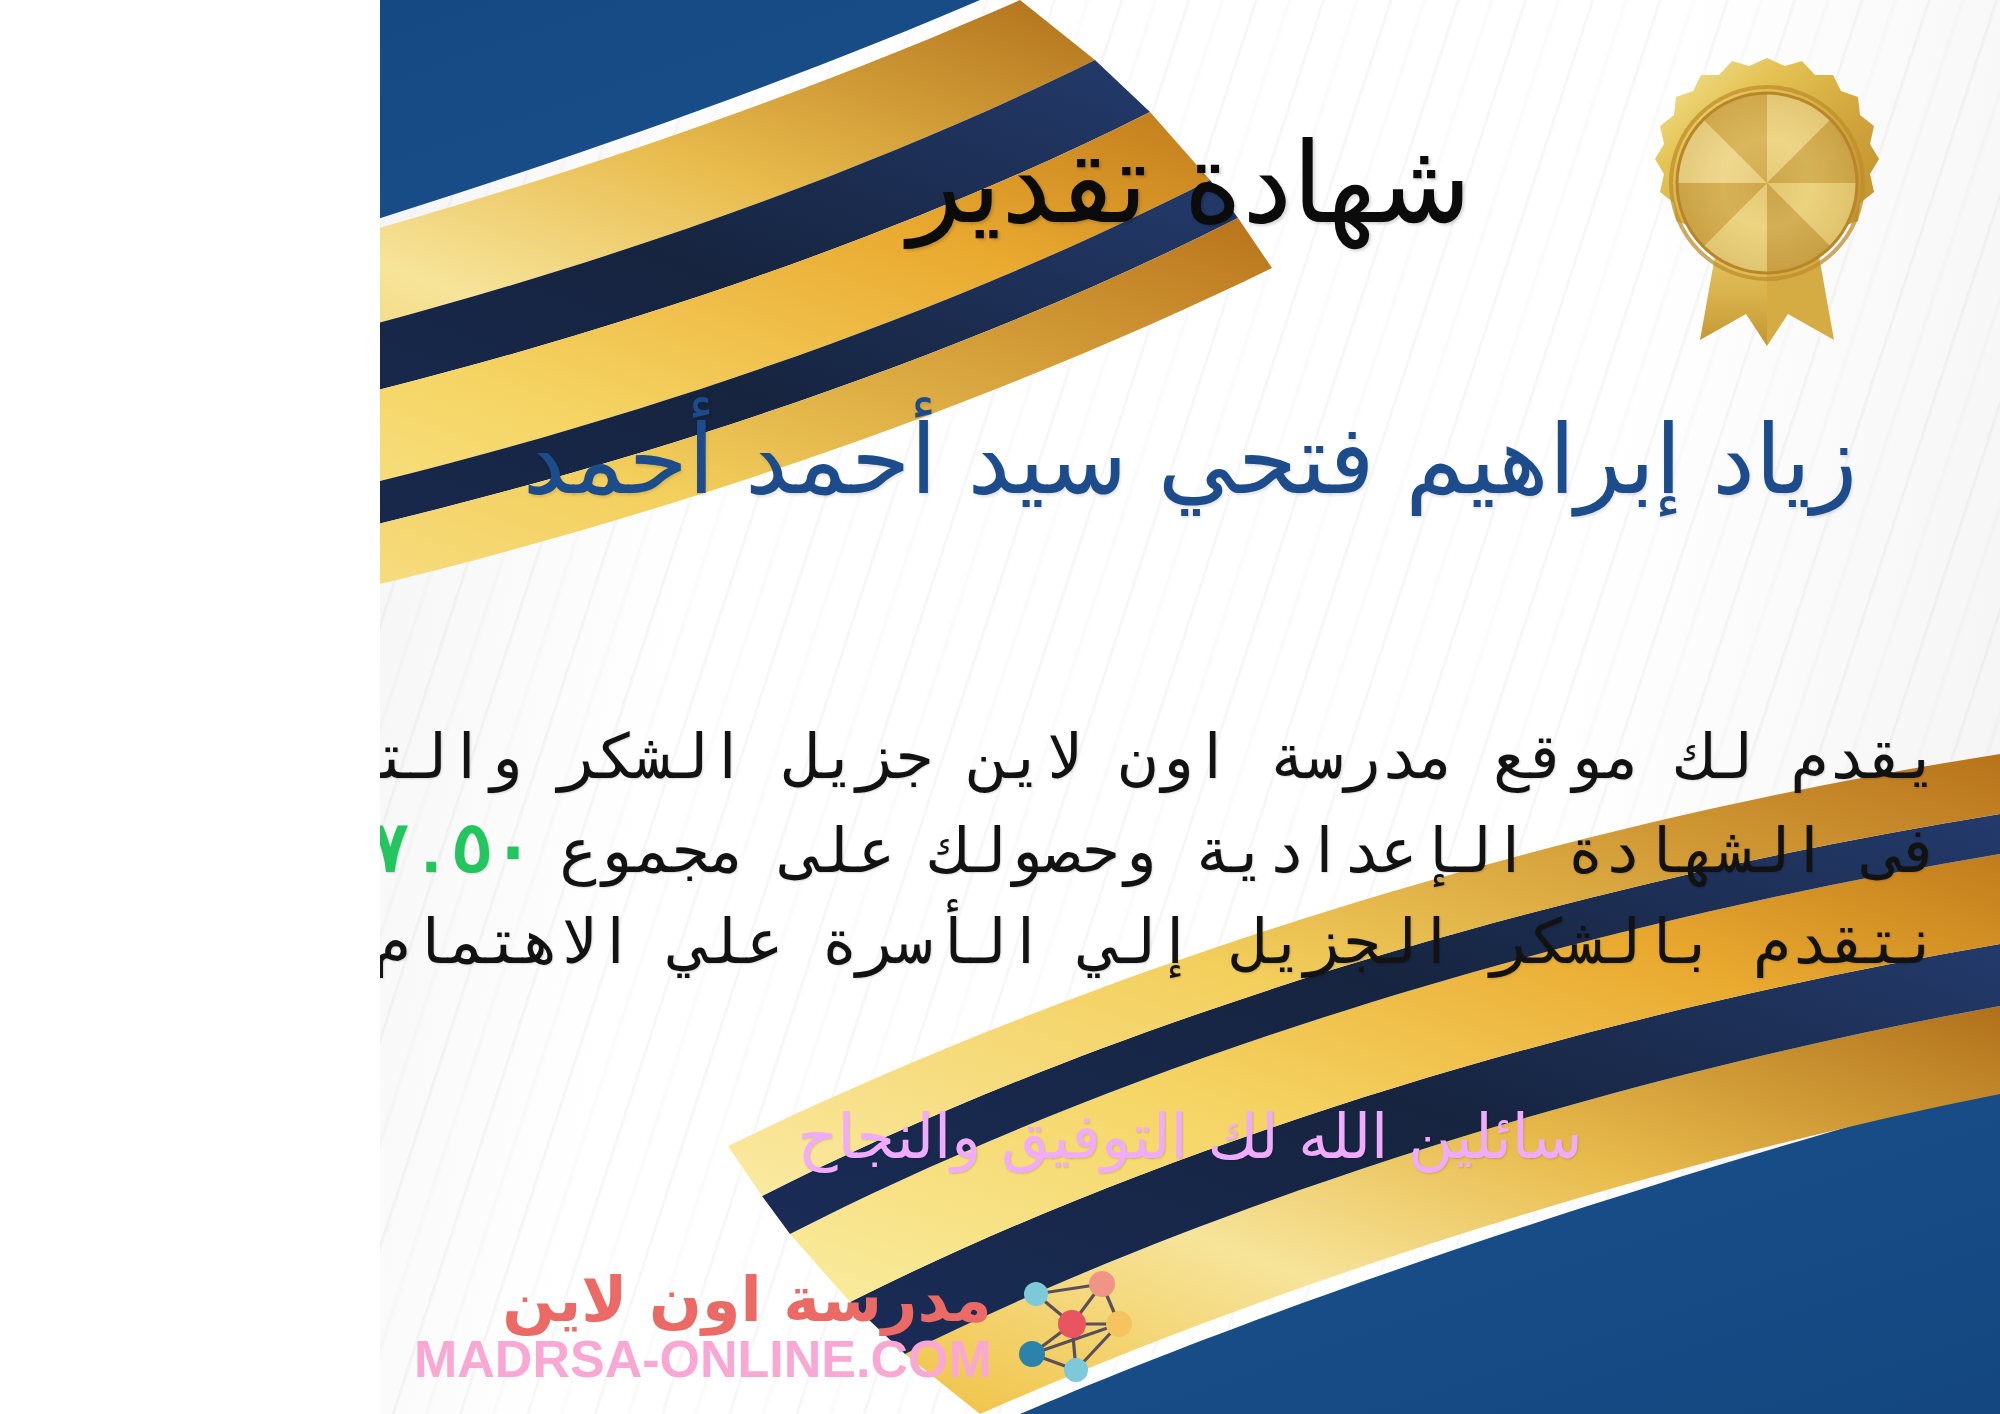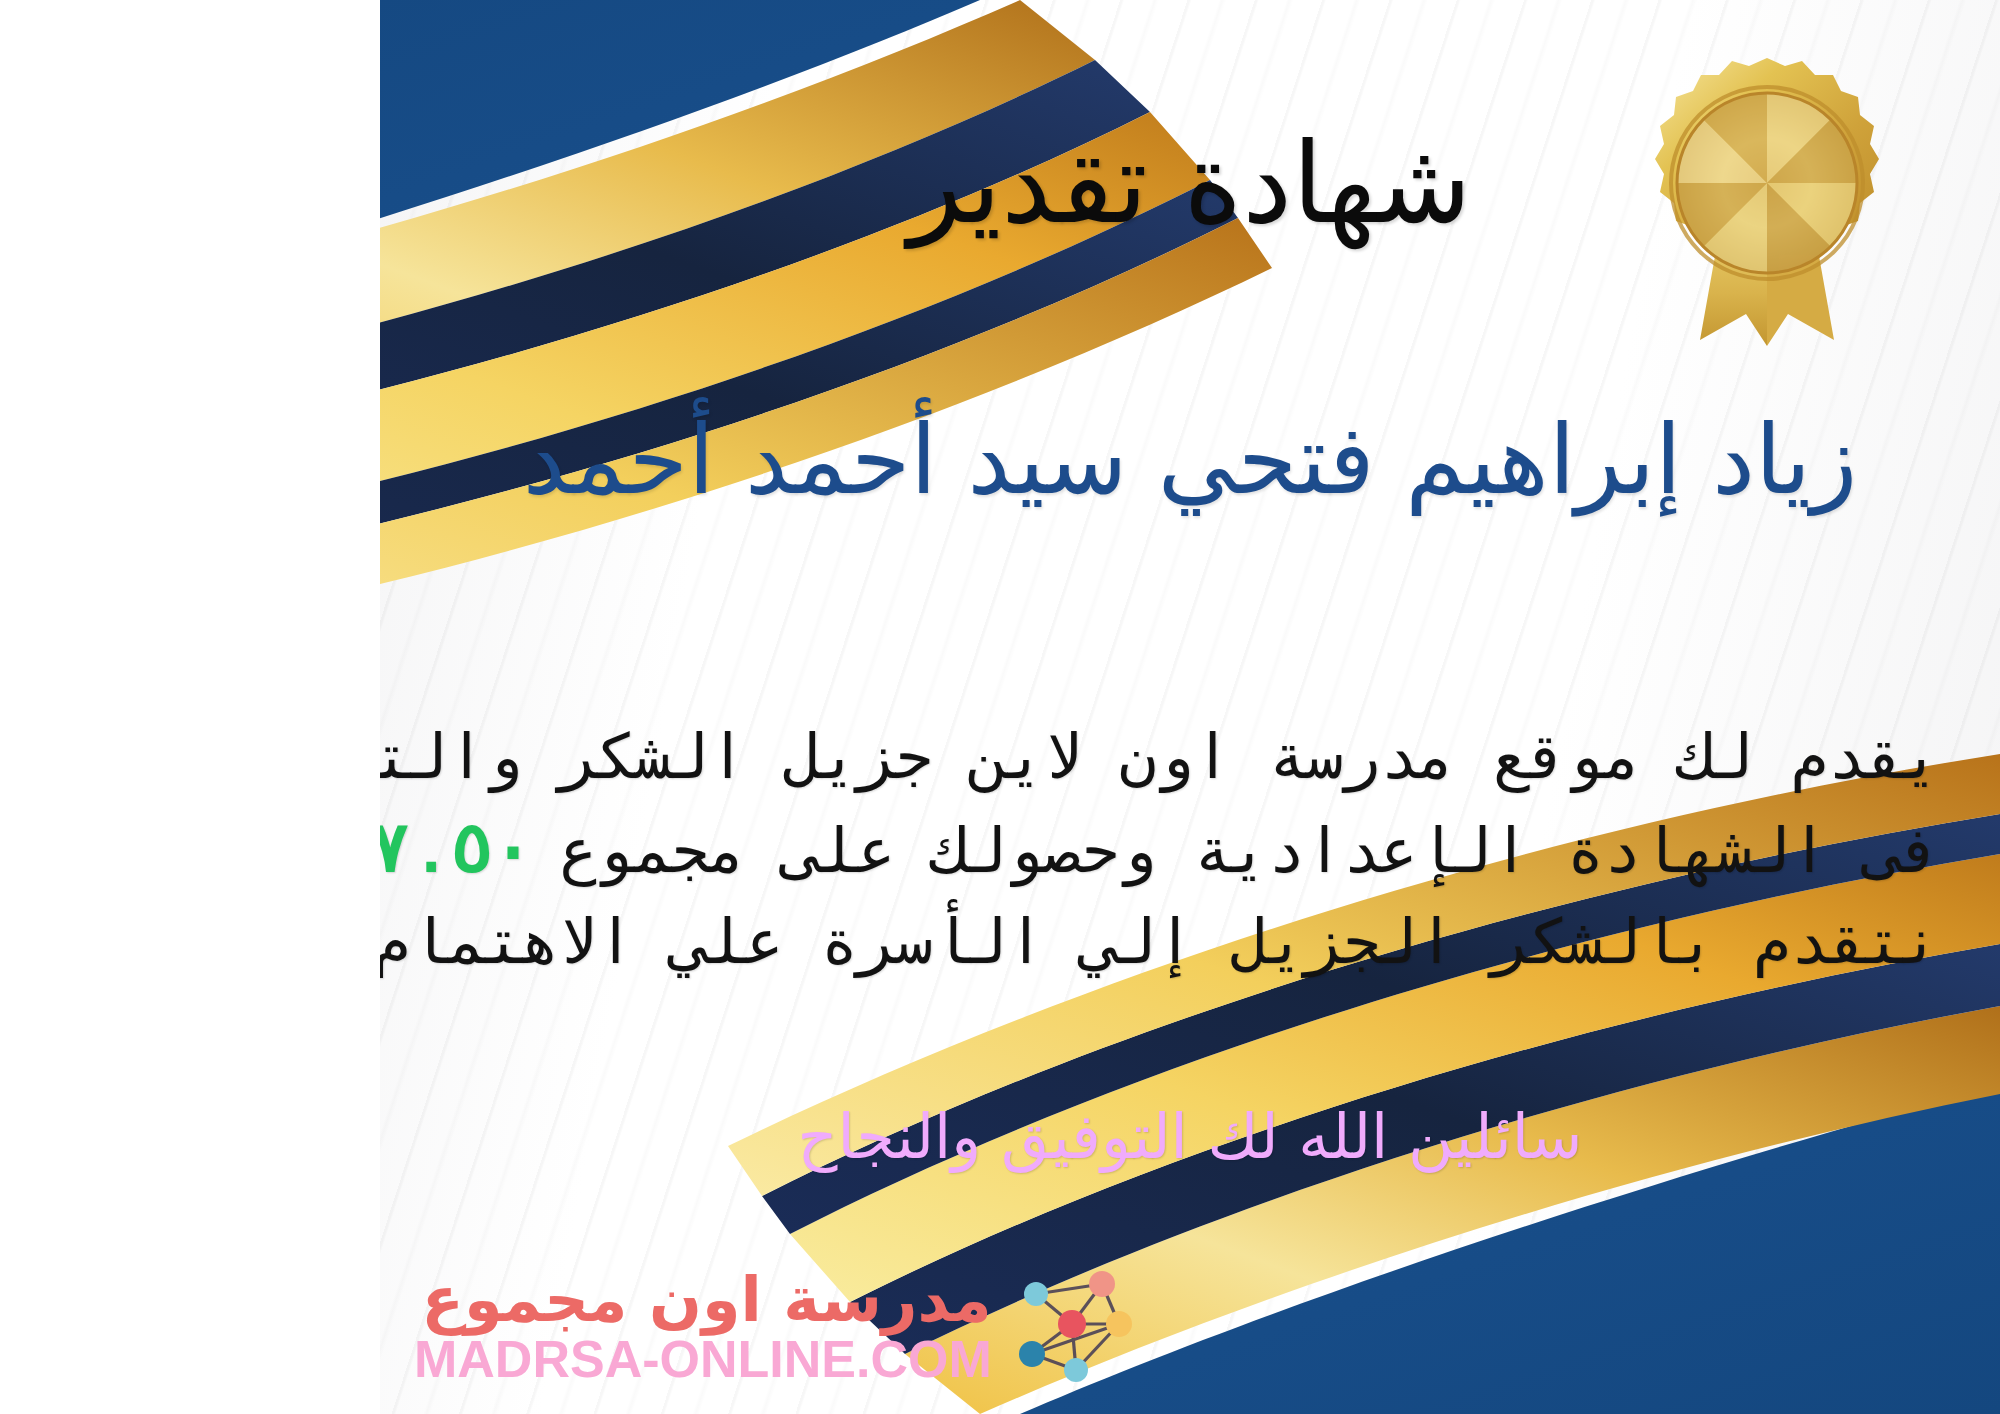--- a/index.html
+++ b/index.html
@@ -289,18 +289,18 @@
         <line x1="26" y1="92" x2="113" y2="62"></line>
       </g>
       <circle cx="30" cy="32" r="12" fill="#7dc9da"></circle>
       <circle cx="96" cy="22" r="13" fill="#f09487"></circle>
       <circle cx="66" cy="62" r="14" fill="#e8545f"></circle>
       <circle cx="113" cy="62" r="13" fill="#f6c45e"></circle>
       <circle cx="26" cy="92" r="13" fill="#2b83ab"></circle>
       <circle cx="70" cy="108" r="12" fill="#7dc9da"></circle>
     </svg>
     <div class="logo-text">
-      <div class="logo-ar">مدرسة اون مجموع</div>
+      <div class="logo-ar">مدرسة اون لاين</div>
       <div class="logo-en">MADRSA-ONLINE.COM</div>
     </div>
   </div>
 
 </div>
 
 </body></html>

